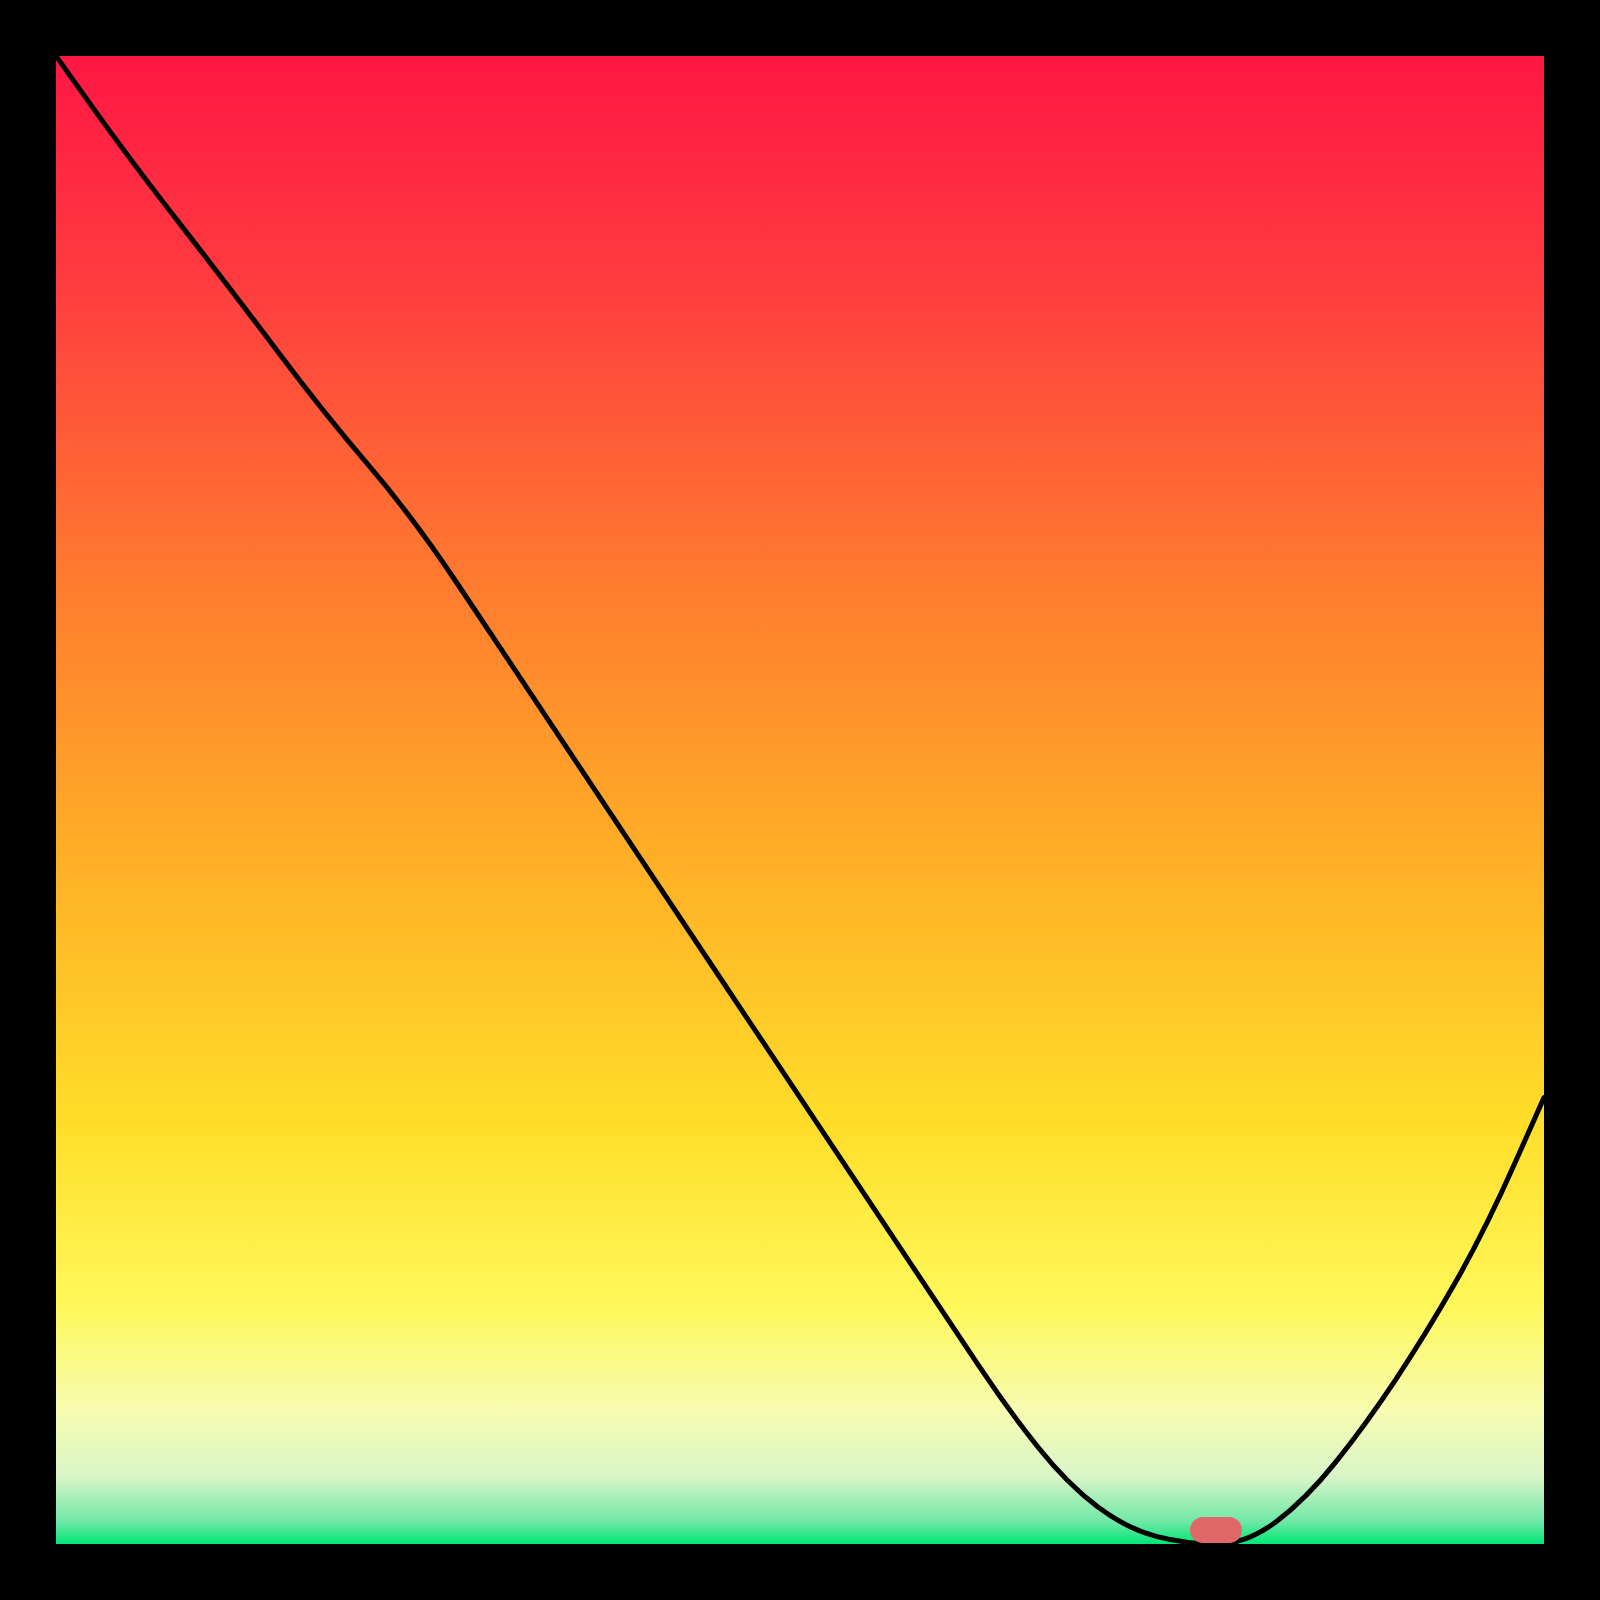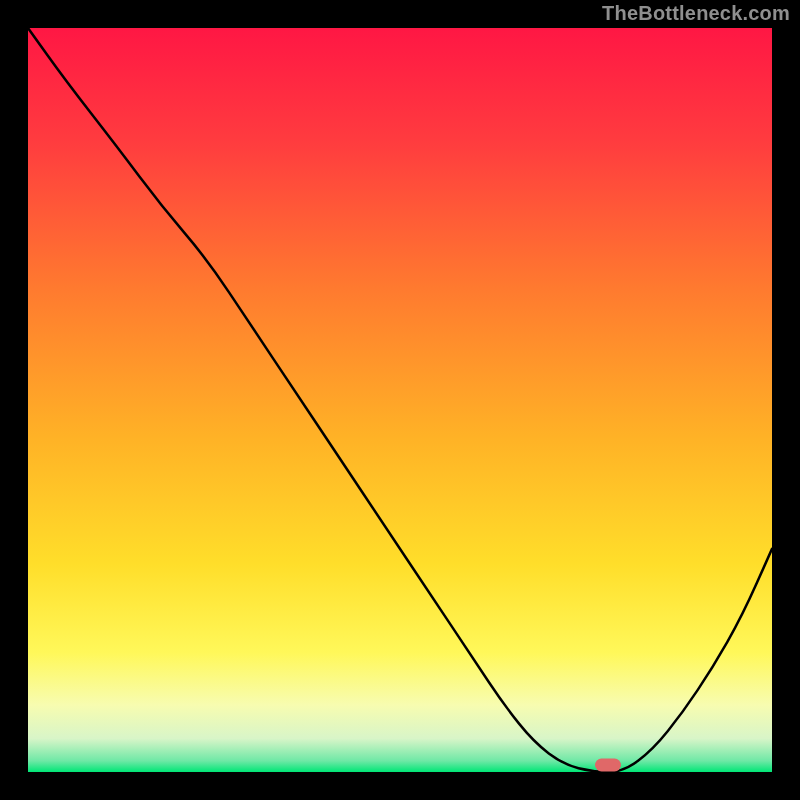--- a/index.html
+++ b/index.html
@@ -76,15 +76,14 @@
     </svg>
 
     <svg class="curve-svg" viewBox="0 0 744 744" preserveAspectRatio="none">
       <path id="curvePath" d="M 0 0 Q 0 0 18.6 26.039999999999964 Q 37.2 52.07999999999993 63.24 85.56 Q 89.28 119.04000000000008 111.6 148.8 Q 133.92 178.55999999999995 156.24 204.59999999999997 Q 178.56 230.64 200.88 264.12 Q 223.2 297.6 245.51999999999998 331.08000000000004 Q 267.84 364.56 290.15999999999997 398.04 Q 312.47999999999996 431.52000000000004 334.79999999999995 465 Q 357.12 498.48 379.44000000000005 531.96 Q 401.76000000000005 565.44 424.08000000000004 598.9200000000001 Q 446.4 632.4 461.28 654.72 Q 476.16 677.04 491.04 695.64 Q 505.92 714.24 520.8 725.4 Q 535.68 736.56 550.56 740.28 Q 565.44 744 580.32 744 Q 595.2 744 610.0799999999999 732.8399999999999 Q 624.9599999999999 721.68 639.8399999999999 703.0799999999999 Q 654.72 684.48 669.6 662.1600000000001 Q 684.48 639.84 699.36 613.8 Q 714.24 587.76 729.12 554.28 T 744 520.8" fill="none" stroke-width="2.5" stroke-linejoin="round" stroke-linecap="round" stroke="#000000"></path>
     </svg>
 
     <div class="marker" id="marker" style="left: 580.32px; top: 736.56px; background: rgb(224, 104, 104);"></div>
 
   </div>
 
-  <div class="watermark">TheBottleneck.com</div>
 
 </div>
 
 </body></html>

